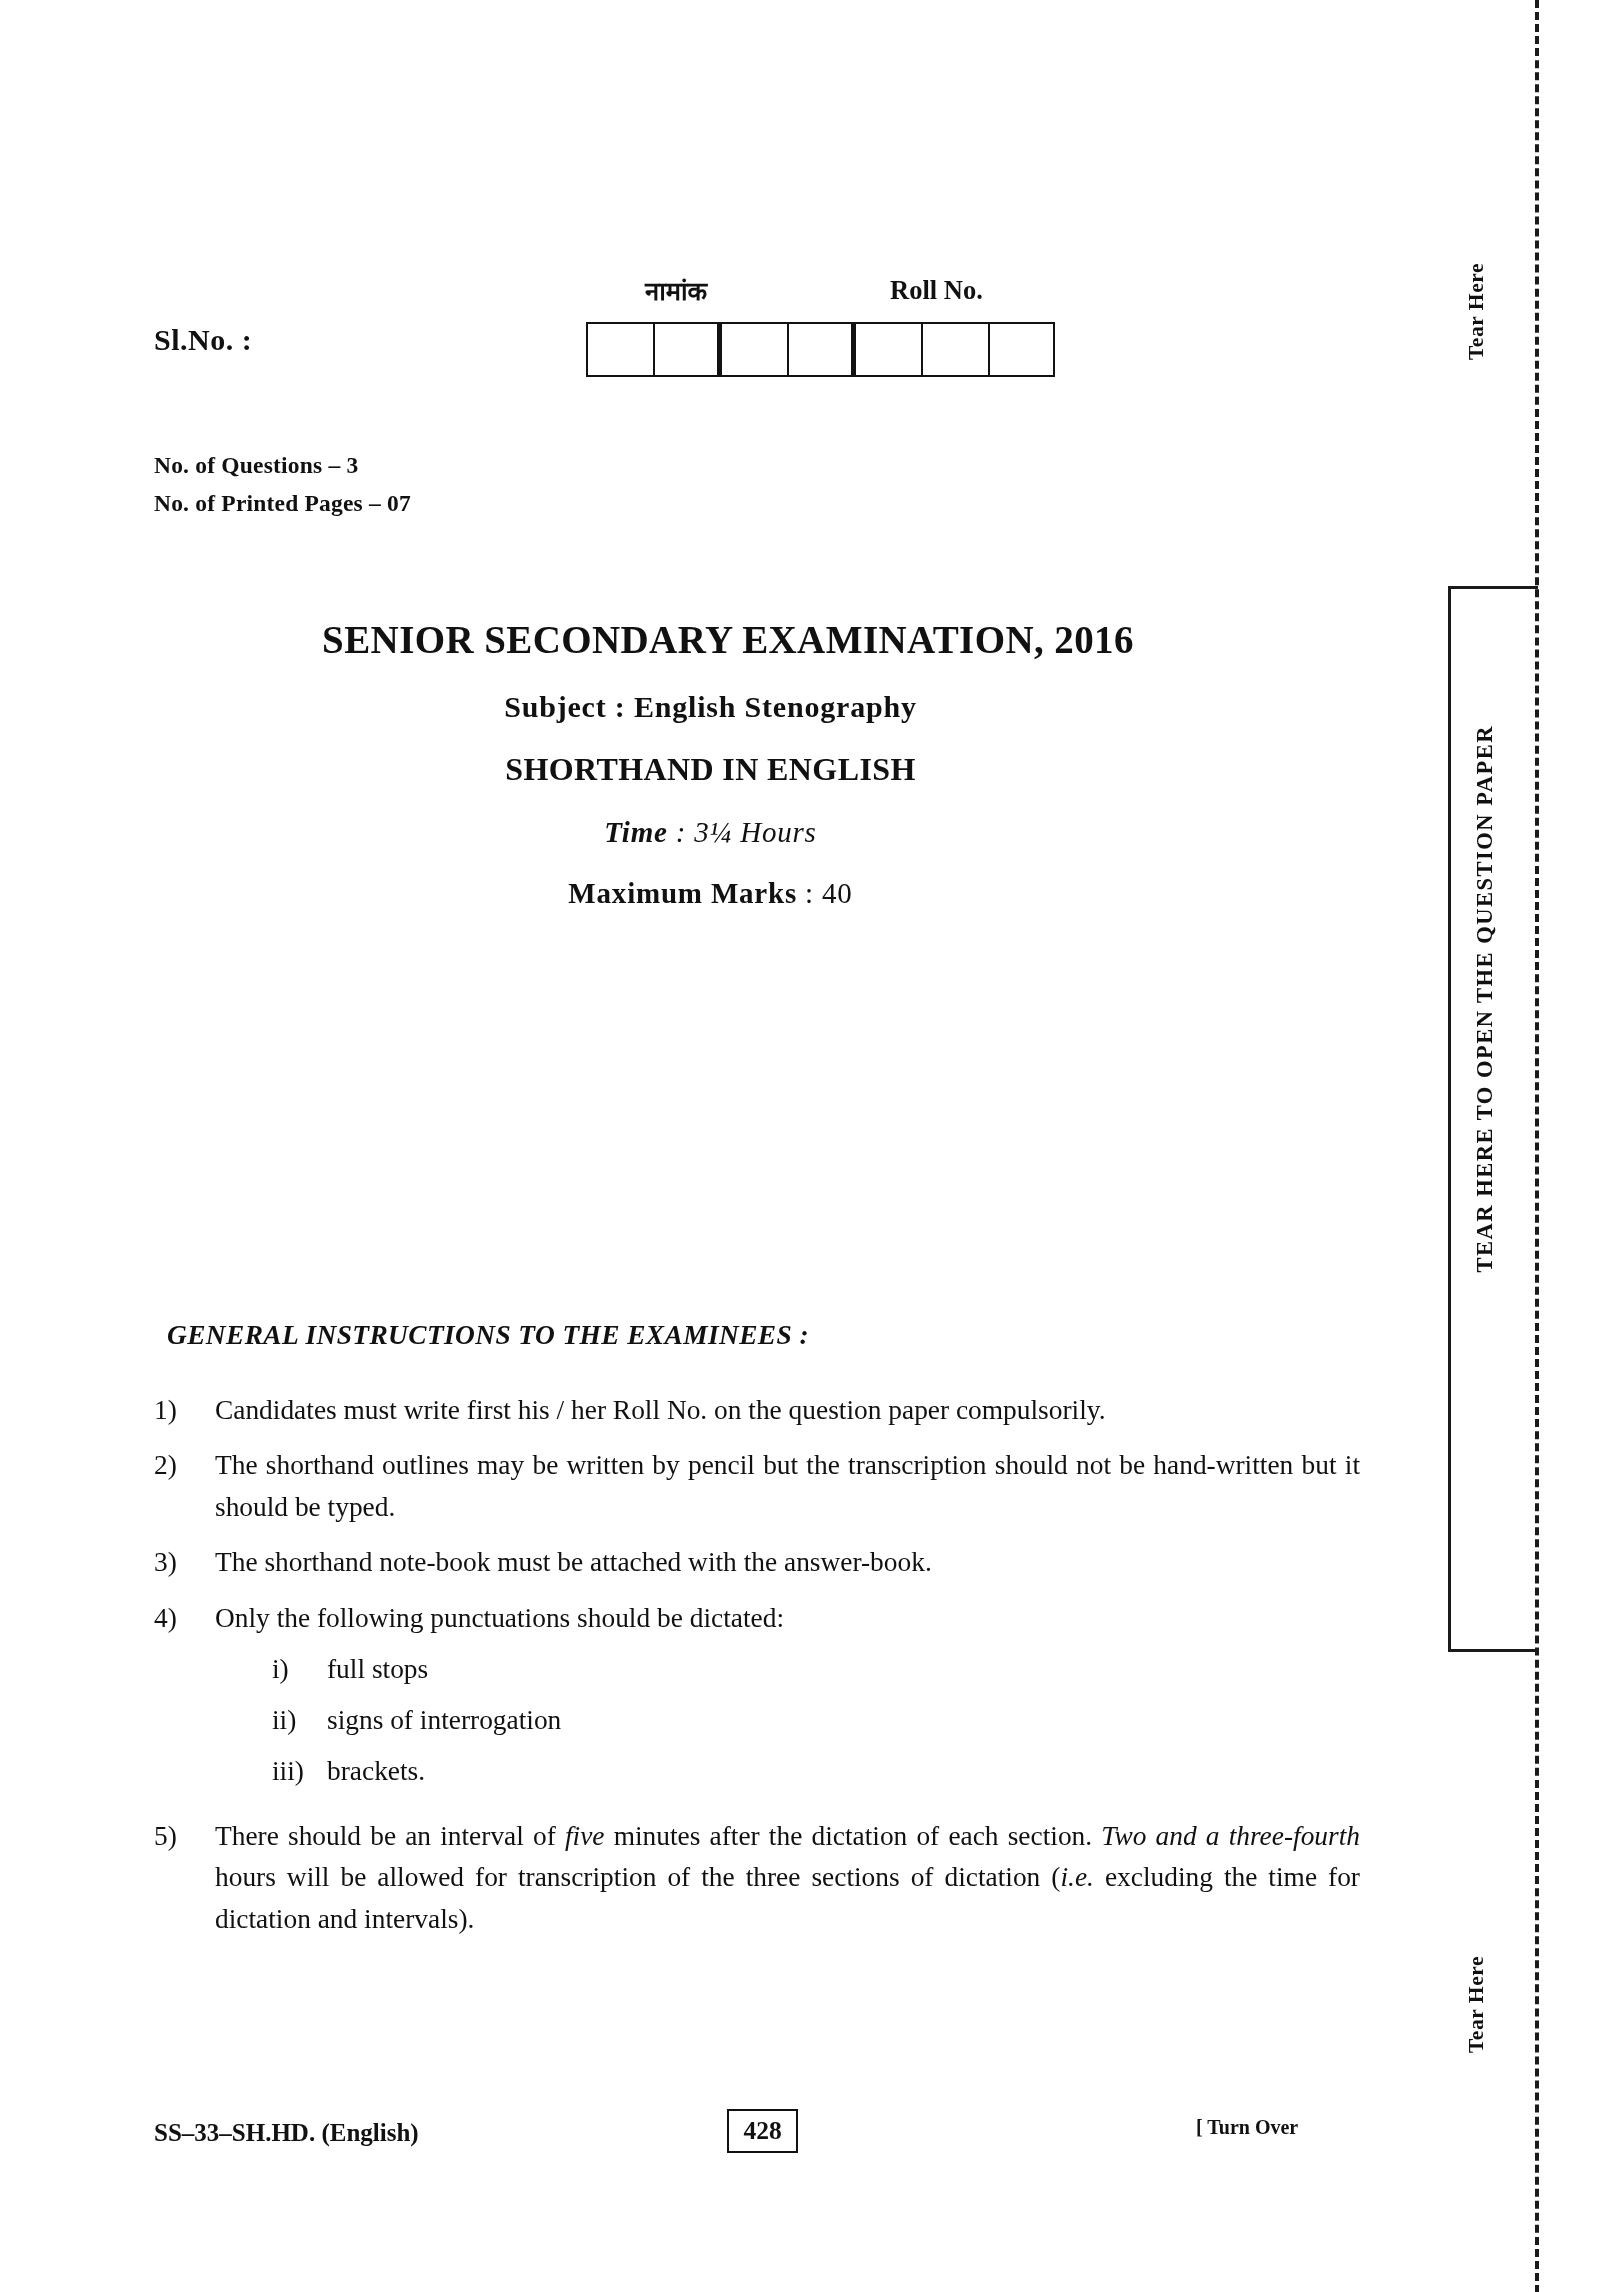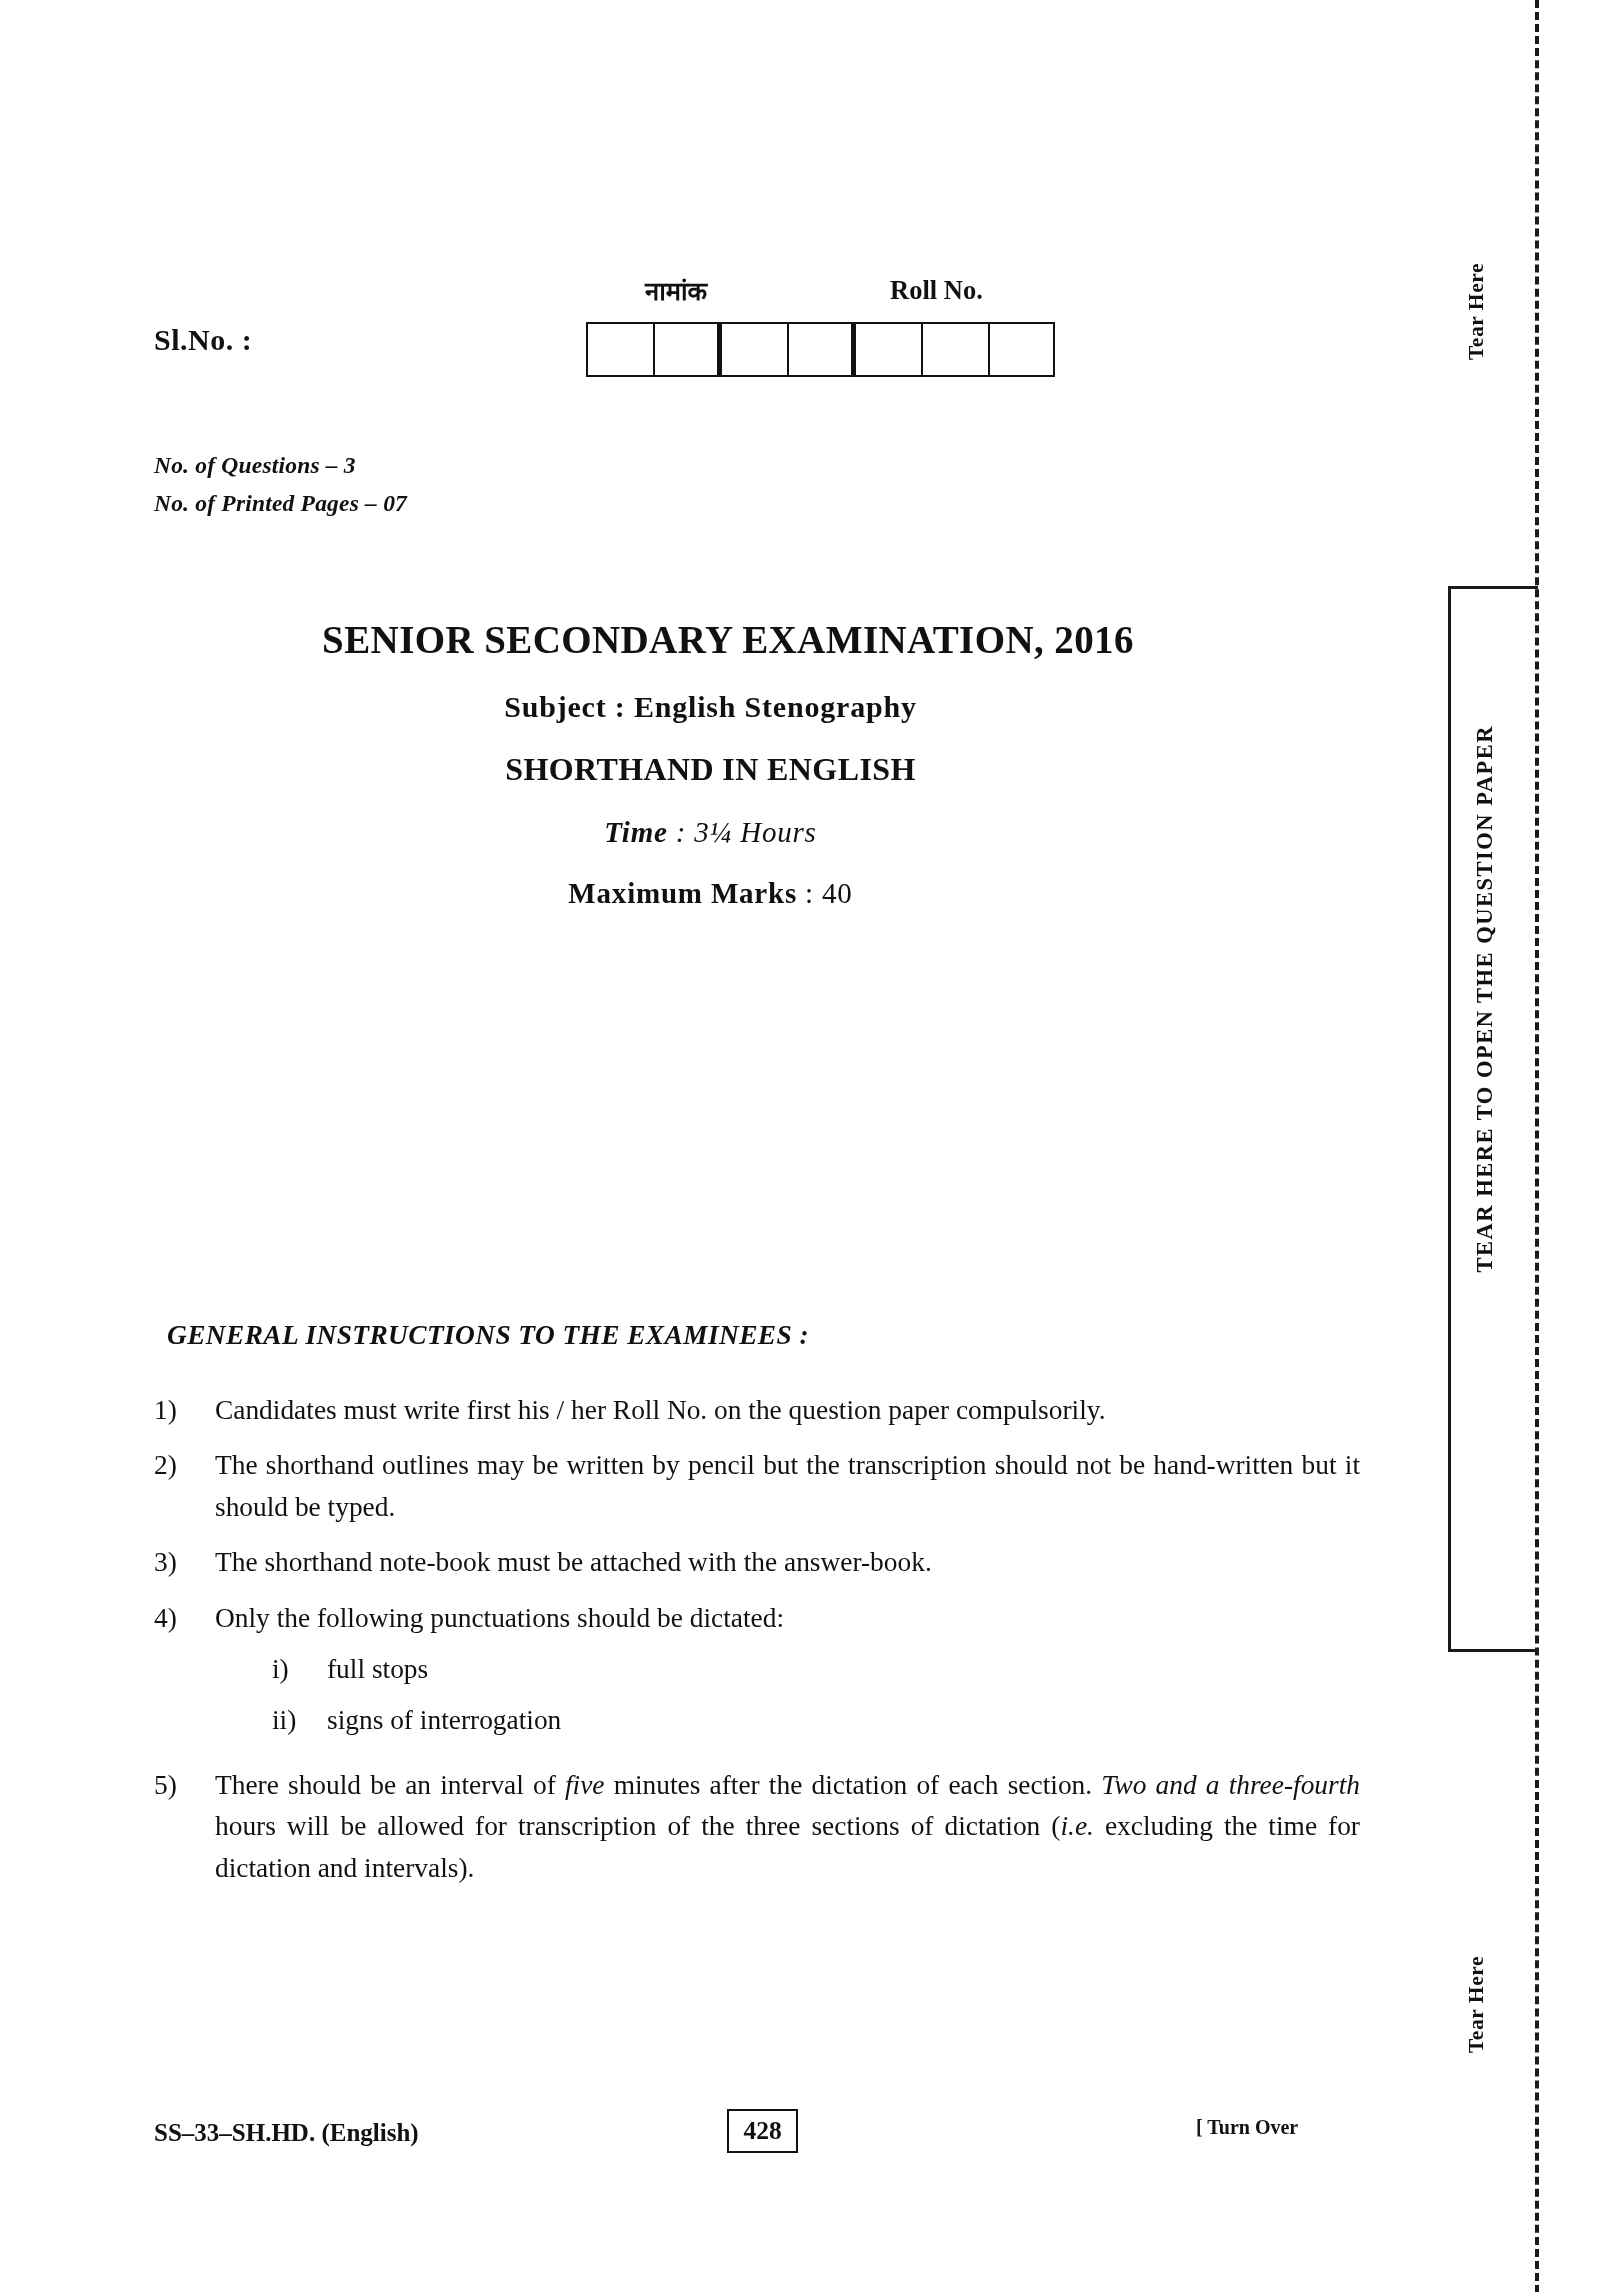--- a/index.html
+++ b/index.html
@@ -126,21 +126,20 @@
 
   
   #meta-left {
     position: absolute;
     left: 154px;
     top: 446px;
     font-size: 23.5px;
     font-weight: bold;
     line-height: 1.62;
     letter-spacing: 0.2px;
-    font-style: italic;
   }
   #paper-code {
     position: absolute;
     left: 794px;
     top: 443px;
     font-size: 37px;
     font-weight: bold;
     letter-spacing: 0.2px;
   }
 
@@ -336,20 +335,24 @@
         <div class="ins-body">Only the following punctuations should be dictated:</div>
         <div class="sub-list">
           <div class="sub-item">
             <div class="sub-num">i)</div>
             <div class="sub-text">full stops</div>
           </div>
           <div class="sub-item">
             <div class="sub-num">ii)</div>
             <div class="sub-text">signs of interrogation</div>
           </div>
+          <div class="sub-item">
+            <div class="sub-num">iii)</div>
+            <div class="sub-text">brackets.</div>
+          </div>
         </div>
       </div>
     </div>
 
     <div class="ins-item">
       <div class="ins-num">5)</div>
       <div class="ins-body" id="ins5-body"><span>There should be an interval of </span><i>five</i><span> minutes after the dictation of each section. </span><i>Two and a three-fourth</i><span> hours will be allowed for transcription of the three sections of dictation (</span><i>i.e.</i><span> excluding the time for dictation and intervals).</span></div>
     </div>
 
   </div>

